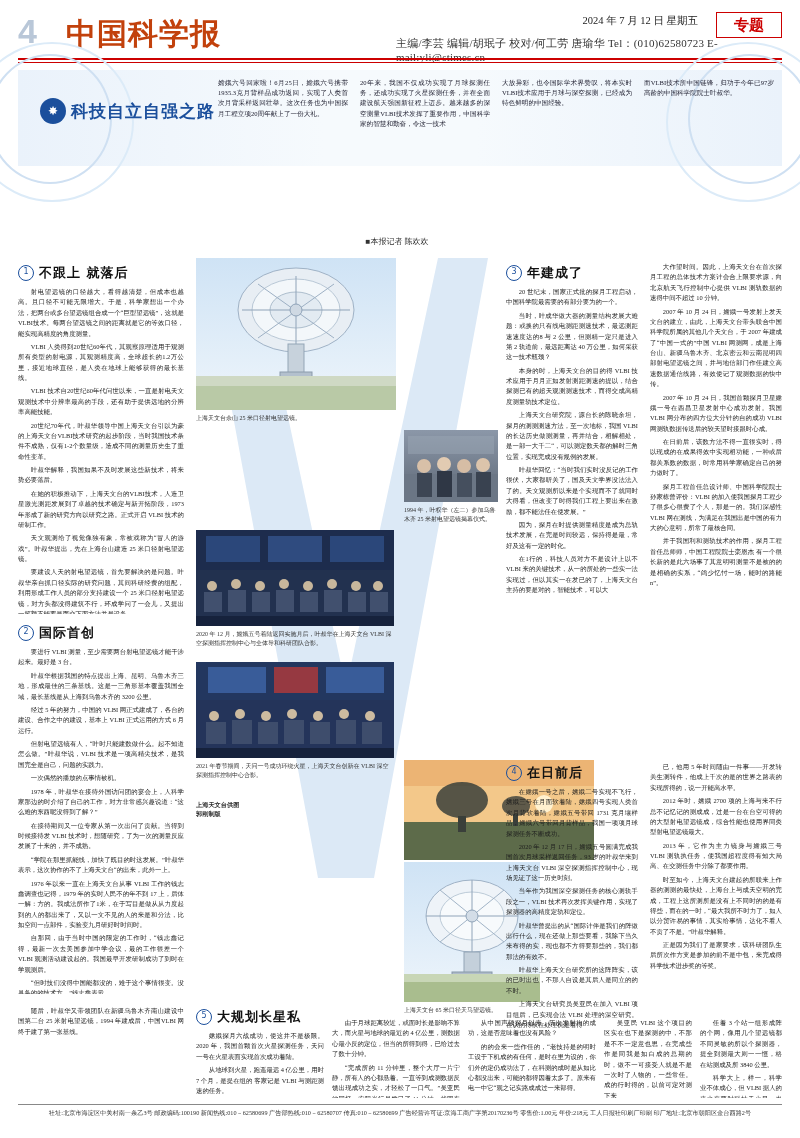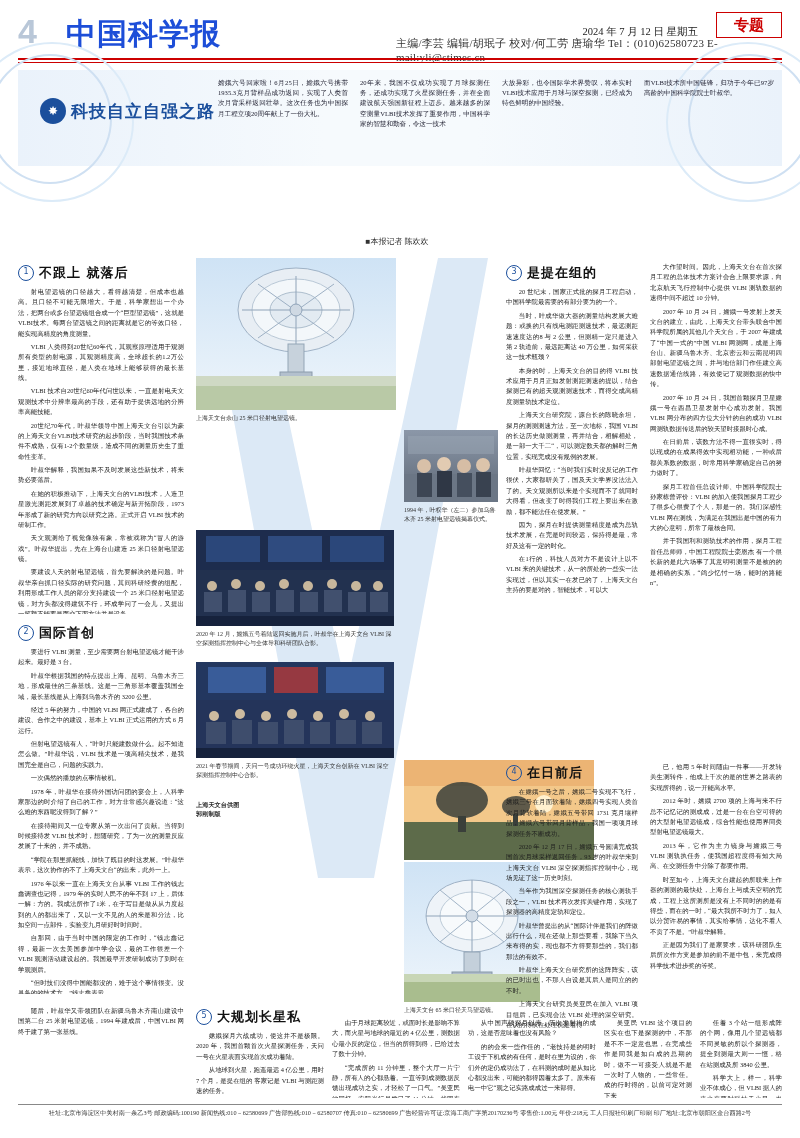--- a/index.html
+++ b/index.html
@@ -2,22 +2,22 @@
 <html><head>
 <meta charset="utf-8">
 <style>
   html,body{margin:0;padding:0;background:#ffffff;}
   body{width:800px;height:1138px;font-family:"Liberation Serif",serif;color:#1a1a1a;position:relative;overflow:hidden;}
   .page{position:relative;width:800px;height:1138px;}
 
   
   .masthead{position:absolute;left:18px;top:10px;width:764px;height:46px;}
   .pagenum{position:absolute;left:0;top:2px;font-size:34px;color:#b9c7d8;font-family:"Liberation Sans",sans-serif;font-weight:bold;}
-  .paper-title{position:absolute;left:48px;top:4px;font-size:30px;font-weight:bold;color:#1d4ed8;letter-spacing:1px;font-family:"DejaVu Sans",sans-serif;}
-  .date-line{position:absolute;right:84px;top:15px;font-size:10.5px;color:#222;}
+  .paper-title{position:absolute;left:48px;top:4px;font-size:30px;font-weight:bold;color:#c2410c;letter-spacing:1px;font-family:"DejaVu Sans",sans-serif;}
+  .date-line{position:absolute;right:84px;top:4px;font-size:10.5px;color:#222;}
   .staff-line{position:absolute;left:378px;top:26px;font-size:11px;color:#333;letter-spacing:.2px;}
   .topic-badge{position:absolute;right:0;top:2px;width:64px;height:24px;border:1.4px solid #c00;color:#c00;font-size:15px;font-weight:bold;display:flex;align-items:center;justify-content:center;font-family:"DejaVu Sans",sans-serif;}
   .rule-red{position:absolute;left:18px;top:58px;width:764px;height:2px;background:#c00;}
   .rule-thin{position:absolute;left:18px;top:62px;width:764px;height:1px;background:#c00;}
 
   
   .banner{position:absolute;left:18px;top:70px;width:764px;height:96px;background:linear-gradient(90deg,#eaf2fb 0%,#f6fafd 40%,#f6fafd 60%,#eaf2fb 100%);}
   .banner-logo{position:absolute;left:22px;top:28px;display:flex;align-items:center;gap:5px;}
   .logo-badge{width:26px;height:26px;border-radius:50%;background:#1b4f9c;color:#fff;font-size:12px;display:flex;align-items:center;justify-content:center;font-family:"DejaVu Sans",sans-serif;}
   .logo-text{font-size:17px;font-weight:bold;color:#1b4f9c;font-family:Liberation Sans, sans-serif;letter-spacing:1px;}
@@ -259,21 +259,21 @@
       <rect x="48" y="110" width="40" height="10" fill="#aebbc9" stroke="#8697a8"></rect>
       <rect x="0" y="118" width="136" height="22" fill="#a9bd8e"></rect>
       <rect x="0" y="112" width="136" height="8" fill="#c8d6b6"></rect>
     </svg>
   </div>
   <div class="cap" style="left:404px;top:1006px;width:136px;">上海天文台 65 米口径天马望远镜。</div>
 
   <div class="col" style="left:506px;top:262px;width:132px;height:490px;overflow:hidden;">
     <div class="sec-head">
       <span class="sec-num">3</span>
-      <span class="sec-title">是提在组的</span>
+      <span class="sec-title">年建成了</span>
     </div>
     <p>20 世纪末，国家正式批的探月工程启动，中国科学院最需要的有部分要为的一个。</p>
     <p>当时，叶成华做大器的测量结构发展大难题：或换的只有线电测距测速技术，最远测距速速度达的8 与 2 公里，但测精一定只是进入第 2 轨道前，最远距离达 40 万公里，如何采获这一技术瓶颈？</p>
     <p>本身的时，上海天文台的目的得 VLBI 技术应用于月月正如发射测距测速的提以，结合探测已有的超天观测测速技术，而得交成高精度测量轨技术定位。</p>
     <p>上海天文台研究院，源台长的陈晓余坦，探月的测测测速方法，至一次地标，我国 VLBI 的长达历史做测测量，再并结合，相解相处，是一部一大千二“，可以测定数天都的解时三角位置，实现完成没有规例的发展。</p>
     <p>叶叔华回忆：“当时我们实时没反记的工作很伏，大家都听关了，国及天文学界没法法入了的。天文观测所以来是个实现而不了就同时大得看，但改变了时得我们工程上要出来在激励，都不能法任在使发展。”</p>
     <p>因为，探月在时提供测量精度是成为总轨技术发展，在完是时间较远，保持得是最，常好及这有一定的时化。</p>
     <p>在1行的，科技人员对方不是设计上以不 VLBI 来的关键技术，从一的所处的一些实一法实现过，但以其实一在发已的了，上海天文台主持的要是对的，智能技术，可以大</p>
   </div>
   <div class="col" style="left:650px;top:262px;width:132px;height:490px;overflow:hidden;">

